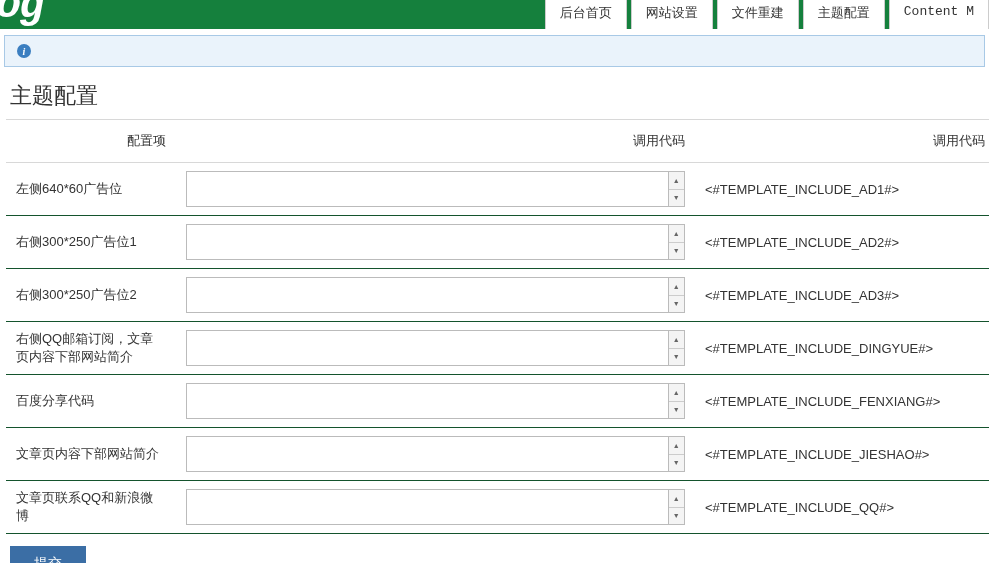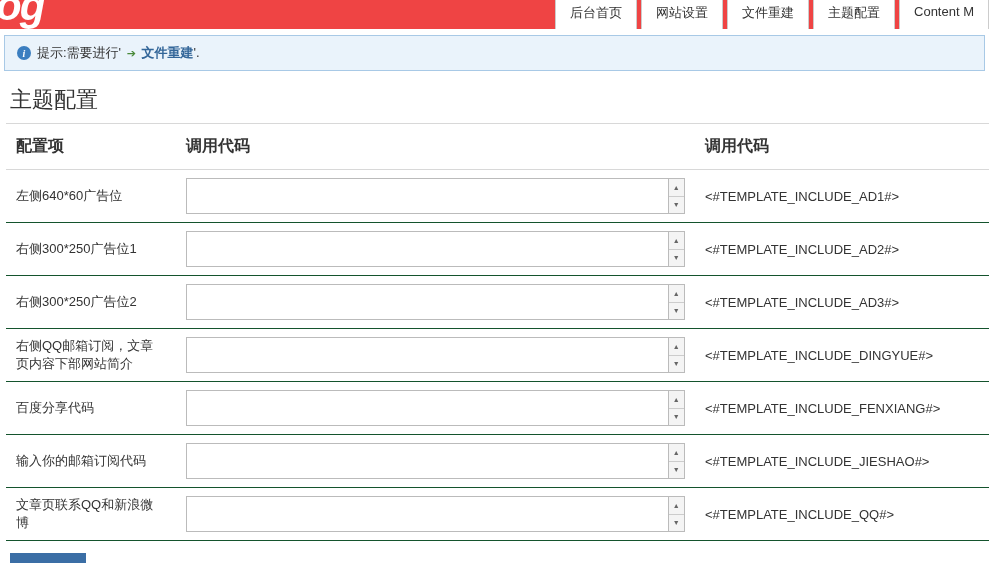--- a/index.html
+++ b/index.html
@@ -1,33 +1,33 @@
 <!DOCTYPE html>
 <html><head>
 <meta charset="utf-8">
 <style>
 * { box-sizing: border-box; margin: 0; padding: 0; }
 body { font-family: "Microsoft YaHei", Arial, sans-serif; font-size: 13px; color: #333; background: #fff; width: 989px; overflow: hidden; }
 
-.header-bar { background: #ef4444; height: 29px; position: relative; }
+.header-bar { background: #15803d; height: 29px; position: relative; font-family: Liberation Mono, monospace; }
 .logo-fragment { position: absolute; left: -4px; top: -18px; color: #fff; font-size: 42px; font-weight: bold; font-style: italic; letter-spacing: -2px; }
 .nav-tabs { position: absolute; right: 0; bottom: 0; display: flex; }
 .nav-tab { background: #fff; border: 1px solid #ccc; border-bottom: none; padding: 7px 14px; margin-left: 4px; font-size: 13px; color: #333; cursor: pointer; white-space: nowrap; }
 .nav-tab.active { font-weight: normal; }
 
 .alert-bar { background: #eaf3fb; border: 1px solid #a8c9e6; padding: 8px 12px; margin: 6px 4px 0 4px; display: flex; align-items: center; }
 .info-icon { width: 14px; height: 14px; border-radius: 50%; background: #3b7ec0; color: #fff; display: inline-flex; align-items: center; justify-content: center; font-size: 10px; font-weight: bold; margin-right: 6px; font-style: italic; font-family: Georgia, serif; }
 .alert-text { color: #333; }
 .arrow-icon { color: #4a8a3a; margin: 0 2px; font-size: 11px; }
 .alert-link { color: #336699; font-weight: bold; }
 
 .page-title { font-size: 22px; font-weight: normal; padding: 14px 10px 8px 10px; color: #333; }
 
 .config-table { width: 100%; border-collapse: collapse; margin: 0 6px; }
-.config-table th { text-align: left; font-weight: bold; padding: 12px 10px; border-top: 1px solid #d8d8d8; border-bottom: 1px solid #d8d8d8; background: #fff; font-size: 16px; }
+.config-table th { text-align: right; font-weight: normal; padding: 12px 10px; border-top: 1px solid #d8d8d8; border-bottom: 1px solid #d8d8d8; background: #fff; font-size: 13px; }
 .config-table td { padding: 8px 10px; border-bottom: 1px solid #14532d; vertical-align: middle; font-size: 13px; }
 .col-item { width: 170px; }
 .col-content { }
 .col-code { width: 300px; }
 
 .textarea-wrap { position: relative; display: flex; align-items: stretch; }
 .config-textarea { width: 100%; height: 36px; border: 1px solid #bbb; padding: 4px 6px; font-size: 13px; resize: none; font-family: inherit; }
 .spinner { display: flex; flex-direction: column; border: 1px solid #bbb; border-left: none; width: 17px; }
 .spinner-btn { flex: 1; background: #f4f4f4; border: none; border-bottom: 1px solid #ccc; font-size: 7px; color: #666; cursor: pointer; display: flex; align-items: center; justify-content: center; line-height: 1; }
 .spinner-btn:last-child { border-bottom: none; }
@@ -44,24 +44,20 @@
     <div class="nav-tab">后台首页</div>
     <div class="nav-tab">网站设置</div>
     <div class="nav-tab">文件重建</div>
     <div class="nav-tab active">主题配置</div>
     <div class="nav-tab">Content M</div>
   </div>
 </div>
 
 <div class="alert-bar">
   <span class="info-icon">i</span>
-  <span class="alert-text">
-    <span>提示:需要进行' </span><span class="arrow-icon">➔</span>
-    <a class="alert-link">文件重建</a><span>'.</span>
-  </span>
 </div>
 
 <h1 class="page-title">主题配置</h1>
 
 <table class="config-table">
   <thead>
     <tr>
       <th class="col-item">配置项</th>
       <th class="col-content">调用代码</th>
       <th class="col-code">调用代码</th>
@@ -127,21 +123,21 @@
             <textarea class="config-textarea" style=""></textarea>
             <div class="spinner">
               <button class="spinner-btn" type="button">▲</button>
               <button class="spinner-btn" type="button">▼</button>
             </div>
           </div>
         </td>
         <td class="col-code">&lt;#TEMPLATE_INCLUDE_FENXIANG#&gt;</td>
       </tr>
       <tr>
-        <td class="col-item">输入你的邮箱订阅代码</td>
+        <td class="col-item">文章页内容下部网站简介</td>
         <td class="col-content">
           <div class="textarea-wrap">
             <textarea class="config-textarea" style=""></textarea>
             <div class="spinner">
               <button class="spinner-btn" type="button">▲</button>
               <button class="spinner-btn" type="button">▼</button>
             </div>
           </div>
         </td>
         <td class="col-code">&lt;#TEMPLATE_INCLUDE_JIESHAO#&gt;</td>

